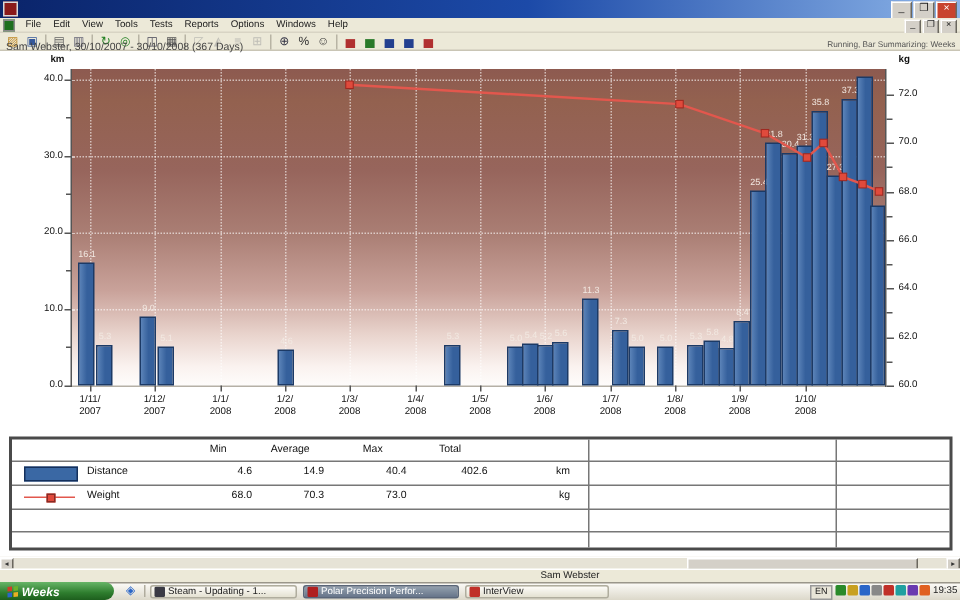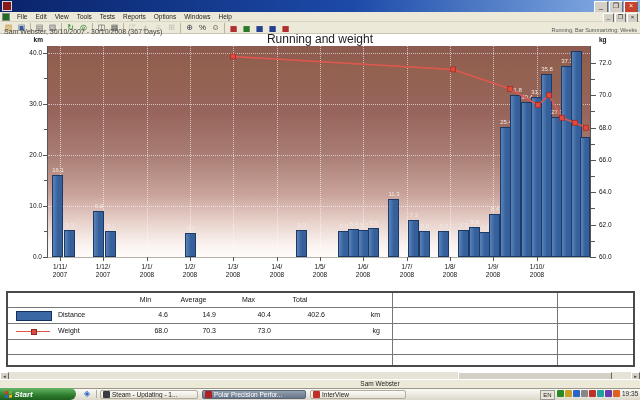--- a/index.html
+++ b/index.html
@@ -120,21 +120,20 @@
       <div class="tbtn" style="color: rgb(51, 51, 51); opacity: 1;">☺</div>
       <div class="tsep"></div>
       <div class="tbtn" style="color: rgb(176, 48, 48); opacity: 1;">▅</div>
       <div class="tbtn" style="color: rgb(42, 122, 42); opacity: 1;">▅</div>
       <div class="tbtn" style="color: rgb(35, 64, 143); opacity: 1;">▅</div>
       <div class="tbtn" style="color: rgb(35, 64, 143); opacity: 1;">▅</div>
       <div class="tbtn" style="color: rgb(176, 48, 48); opacity: 1;">▅</div>
     </div>
 
   <div class="abs user-range">Sam Webster, 30/10/2007 - 30/10/2008 (367 Days)</div>
-  <div class="abs chart-title">Running and weight</div>
   <div class="abs context-text">Running, Bar Summarizing: Weeks</div>
 
   <div class="abs" id="plot-bg"></div>
   <div class="abs axis-unit" style="left:17px;top:36px;width:26px;text-align:right;">km</div>
   <div class="abs axis-unit" style="left:599px;top:36px;">kg</div>
   <div id="chart-layer">
       <div class="abs gridv" style="left: 60px; top: 46px; height: 211px;"></div>
       <div class="abs gridv" style="left: 103px; top: 46px; height: 211px;"></div>
       <div class="abs gridv" style="left: 147px; top: 46px; height: 211px;"></div>
       <div class="abs gridv" style="left: 190px; top: 46px; height: 211px;"></div>
@@ -362,21 +361,21 @@
   <div class="abs status-text">Sam Webster</div>
 
   <div class="abs taskbar"></div>
   <div class="abs startbtn">
     <span class="flag">
       <i style="background:#d03c28;"></i>
         <i style="background:#6ab32e;"></i>
         <i style="background:#2a66c8;"></i>
         <i style="background:#e8b024;"></i>
     </span>
-    <span>Start</span>
+    <span>Weeks</span>
   </div>
   <div id="taskbar-items">
       <div class="abs" style="left: 84px; top: 390px; font-size: 8px; color: rgb(42, 102, 200); line-height: 8px;">◈</div>
       <div class="abs" style="left: 96px; top: 390px; width: 1px; height: 8px; background: rgb(176, 172, 158);"></div>
       <div class="abs taskbtn" style="left: 100px; width: 98px;">
         <div class="task-ico" style="background: rgb(58, 58, 68);"></div>
         <span>Steam - Updating - 1...</span>
       </div>
       <div class="abs taskbtn active" style="left: 202px; width: 104px;">
         <div class="task-ico" style="background: rgb(176, 32, 32);"></div>

